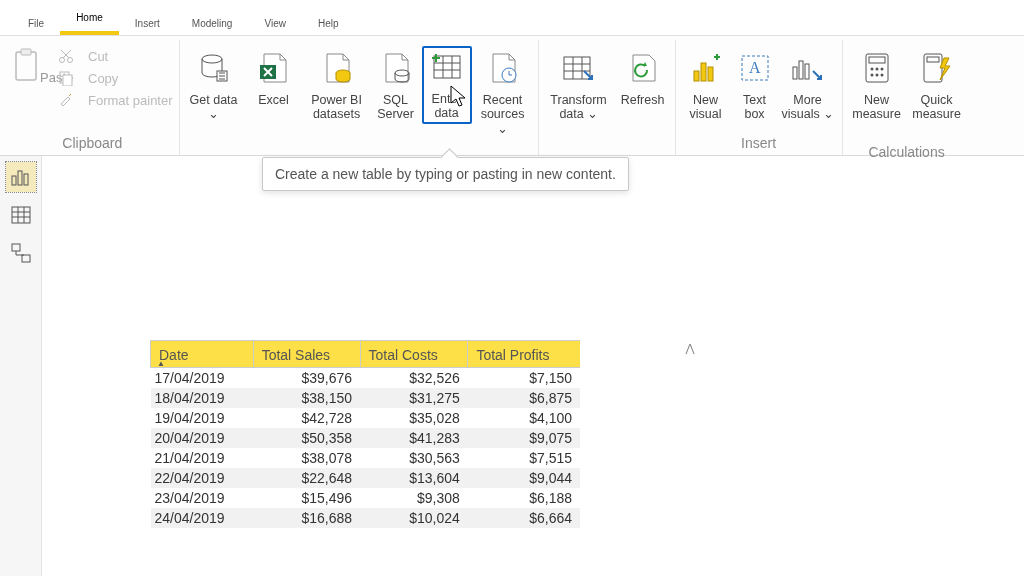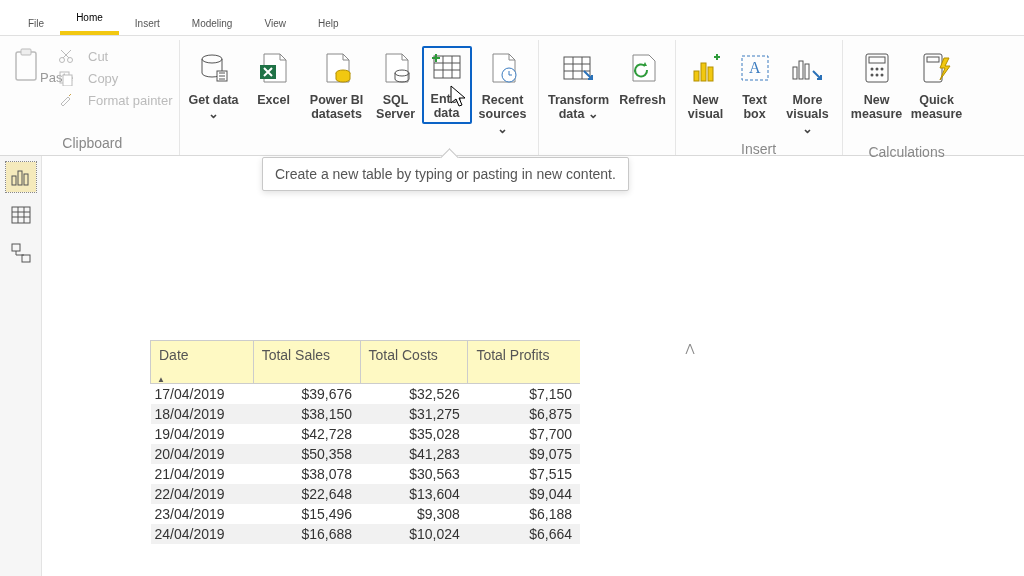--- a/index.html
+++ b/index.html
@@ -86,21 +86,21 @@
     padding: 0 0;
   }
   .big-btn .icon-box {
     width: 40px;
     height: 38px;
     margin-bottom: 6px;
     display: flex;
     align-items: center;
     justify-content: center;
   }
-  .big-btn .lbl { min-height: 30px; font-weight: bold; }
+  .big-btn .lbl { min-height: 30px; }
   .clipboard-col {
     display: flex;
     flex-direction: row;
     align-items: flex-start;
   }
   .paste-btn {
     display:flex; flex-direction:row; align-items:flex-end;
     width: 46px;
     padding: 2px;
     color:#999;
@@ -174,25 +174,25 @@
   table {
     border-collapse: collapse;
     font-size: 14px;
     color: #333;
     width: 430px;
   }
   thead th {
     text-align: left;
     font-weight: 400;
     color: #555;
-    padding: 6px 8px 20px 8px;
+    padding: 6px 8px 4px 8px;
     border-top: 1px solid #ccc;
     border-bottom: 1px solid #ccc;
     border-left: 1px solid #ccc;
-    background:#fef9c3;
+    background:#fde047;
     position:relative;
   }
   thead th:first-child::after {
     content: "▲";
     position:absolute; left:6px; bottom:-1px;
     font-size:8px; color:#555;
   }
   thead th:last-child { border-right: none; }
   tbody td {
     padding: 2px 8px;
@@ -487,21 +487,21 @@
         <tr>
           <td>18/04/2019</td>
           <td>$38,150</td>
           <td>$31,275</td>
           <td>$6,875</td>
         </tr>
         <tr>
           <td>19/04/2019</td>
           <td>$42,728</td>
           <td>$35,028</td>
-          <td>$7,700</td>
+          <td>$4,100</td>
         </tr>
         <tr>
           <td>20/04/2019</td>
           <td>$50,358</td>
           <td>$41,283</td>
           <td>$9,075</td>
         </tr>
         <tr>
           <td>21/04/2019</td>
           <td>$38,078</td>

